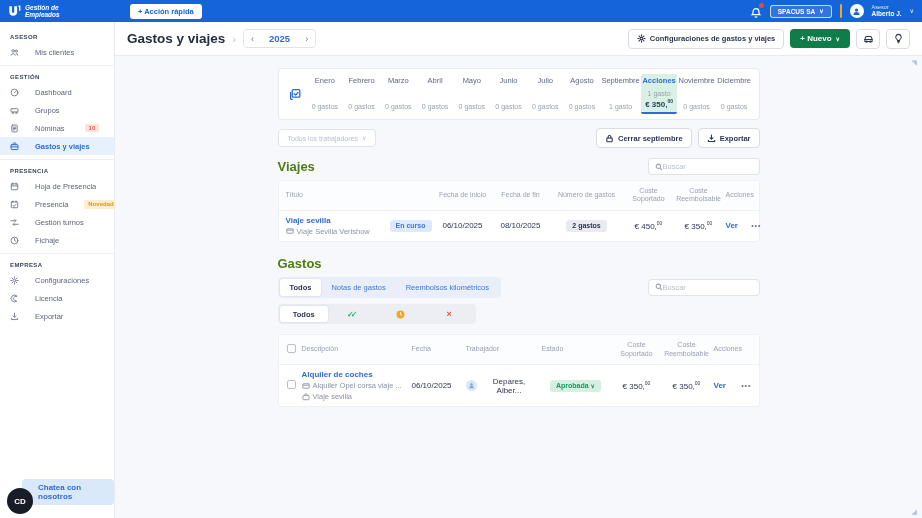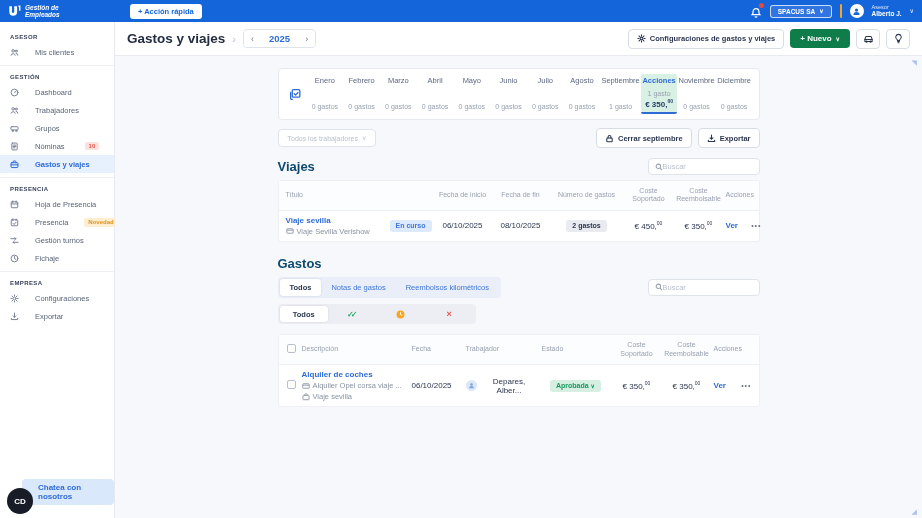--- a/index.html
+++ b/index.html
@@ -79,21 +79,21 @@
   .cal-amount { font-size:8px; font-weight:bold; color:#27406b; }
   sup { font-size:5px; }
 
   
   .tool-row { margin-top:8px; display:flex; align-items:center; }
   .workers-dd { background:#fff; border:1px solid #e0e4ea; border-radius:4px; padding:4.5px 9px; font-size:7px; color:#b9c0cc; display:flex; align-items:center; gap:4px; cursor:pointer; }
   .tool-right { margin-left:auto; display:flex; gap:6px; }
 
   
   .sec-row { margin-top:10px; display:flex; align-items:center; }
-  .sec-title { font-size:13px; font-weight:bold; color:#0c4a6e; }
+  .sec-title { font-size:13px; font-weight:bold; color:#4d7c0f; }
   .search-box { margin-left:auto; width:112px; background:#fff; border:1px solid #dfe3ea; border-radius:4px; display:flex; align-items:center; gap:0; padding:3px 6px; }
   .search-box svg { width:8px; height:8px; stroke:#98a1b1; fill:none; stroke-width:1.3; flex:0 0 8px; }
   .search-box input { border:none; outline:none; width:100%; font-size:7.5px; font-family:inherit; color:#2c3650; background:transparent; }
   .search-box input::placeholder { color:#b9c0cc; }
 
   
   .tbl { margin-top:5px; background:#fff; border:1px solid #eef0f4; border-radius:3px; }
   .vg { display:grid; grid-template-columns:150px 58px 58px 74px 50px 50px 40px; align-items:center; padding:0 5px; }
   .gg { display:grid; grid-template-columns:16px 110px 54px 76px 72px 50px 50px 42px; align-items:center; padding:0 5px; }
   .thead { border-bottom:1px solid #eef0f4; background:#fcfdfe; }
@@ -194,29 +194,20 @@
         <div class="sb-label">GESTIÓN</div>
         <div class="sb-item">
           <svg viewBox="0 0 10 10">
               <circle cx="5" cy="5" r="3.8"></circle>
               <path d="M5 5l2-1.6"></path>
             </svg>
           <span>Dashboard</span>
         </div>
         <div class="sb-item">
           <svg viewBox="0 0 10 10">
-              <circle cx="3.5" cy="3.2" r="1.4"></circle>
-              <path d="M1.2 8a2.4 2.4 0 0 1 4.6 0"></path>
-              <circle cx="7" cy="3.4" r="1.1"></circle>
-              <path d="M6.8 6a2 2 0 0 1 2 2"></path>
-            </svg>
-          <span>Trabajadores</span>
-        </div>
-        <div class="sb-item">
-          <svg viewBox="0 0 10 10">
               <rect x="1" y="3" width="8" height="3.6" rx="1"></rect>
               <circle cx="3" cy="7.6" r="0.8"></circle>
               <circle cx="7" cy="7.6" r="0.8"></circle>
             </svg>
           <span>Grupos</span>
         </div>
         <div class="sb-item">
           <svg viewBox="0 0 10 10">
               <rect x="2" y="1.2" width="6" height="7.6" rx="0.8"></rect>
               <path d="M3.5 3.5h3M3.5 5h3M3.5 6.5h2"></path>
@@ -264,20 +255,26 @@
         </div>
       </div>
       <div class="sb-section">
         <div class="sb-label">EMPRESA</div>
         <div class="sb-item">
           <svg viewBox="0 0 10 10">
               <circle cx="5" cy="5" r="1.6"></circle>
               <path d="M5 1v1.2M5 7.8V9M1 5h1.2M7.8 5H9M2.2 2.2l.9.9M6.9 6.9l.9.9M7.8 2.2l-.9.9M3.1 6.9l-.9.9"></path>
             </svg>
           <span>Configuraciones</span>
+        </div>
+        <div class="sb-item">
+          <svg viewBox="0 0 10 10">
+              <path d="M7.5 2.2a3.8 3.8 0 1 0 0 5.6 4 4 0 0 1-3.9-2.8 4 4 0 0 1 3.9-2.8z"></path>
+            </svg>
+          <span>Licencia</span>
         </div>
         <div class="sb-item">
           <svg viewBox="0 0 10 10">
               <path d="M5 1.2v4.6M5 5.8 3.4 4.2M5 5.8l1.6-1.6M1.5 7v1.4h7V7"></path>
             </svg>
           <span>Exportar</span>
         </div>
       </div>
       <div class="chat-pill">Chatea con nosotros</div>
       <div class="chat-circle">CD</div>

